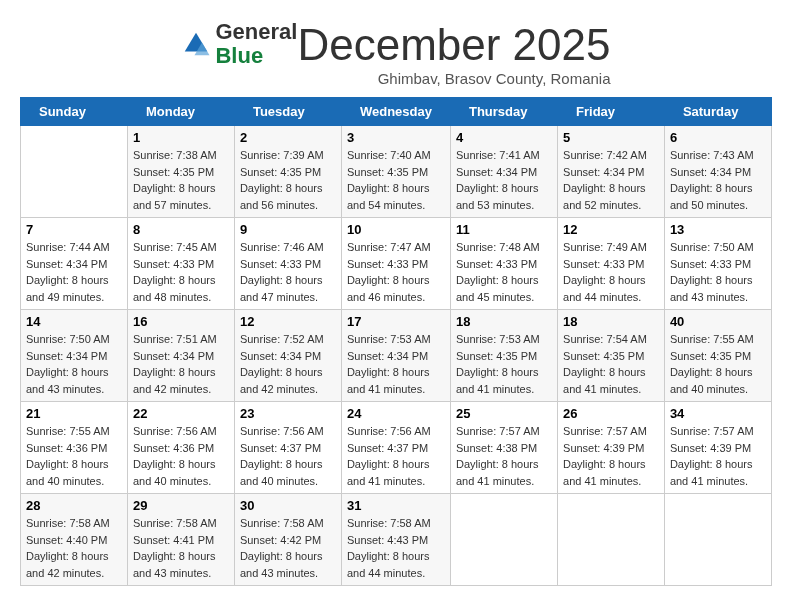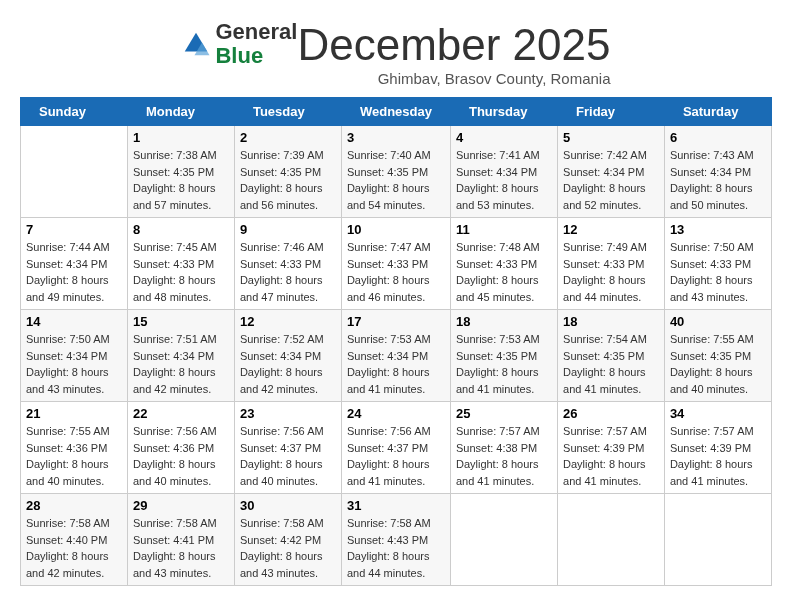--- a/index.html
+++ b/index.html
@@ -146,21 +146,21 @@
         <td><span class="day-num">11</span>
         <span class="day-detail">Sunrise: 7:48 AM<br>Sunset: 4:33 PM<br>Daylight: 8 hours and 45 minutes.</span></td>
         <td><span class="day-num">12</span>
         <span class="day-detail">Sunrise: 7:49 AM<br>Sunset: 4:33 PM<br>Daylight: 8 hours and 44 minutes.</span></td>
         <td><span class="day-num">13</span>
         <span class="day-detail">Sunrise: 7:50 AM<br>Sunset: 4:33 PM<br>Daylight: 8 hours and 43 minutes.</span></td>
       </tr>
       <tr>
         <td><span class="day-num">14</span>
         <span class="day-detail">Sunrise: 7:50 AM<br>Sunset: 4:34 PM<br>Daylight: 8 hours and 43 minutes.</span></td>
-        <td><span class="day-num">15</span>
+        <td><span class="day-num">16</span>
         <span class="day-detail">Sunrise: 7:51 AM<br>Sunset: 4:34 PM<br>Daylight: 8 hours and 42 minutes.</span></td>
         <td><span class="day-num">12</span>
         <span class="day-detail">Sunrise: 7:52 AM<br>Sunset: 4:34 PM<br>Daylight: 8 hours and 42 minutes.</span></td>
         <td><span class="day-num">17</span>
         <span class="day-detail">Sunrise: 7:53 AM<br>Sunset: 4:34 PM<br>Daylight: 8 hours and 41 minutes.</span></td>
         <td><span class="day-num">18</span>
         <span class="day-detail">Sunrise: 7:53 AM<br>Sunset: 4:35 PM<br>Daylight: 8 hours and 41 minutes.</span></td>
         <td><span class="day-num">18</span>
         <span class="day-detail">Sunrise: 7:54 AM<br>Sunset: 4:35 PM<br>Daylight: 8 hours and 41 minutes.</span></td>
         <td><span class="day-num">40</span>

